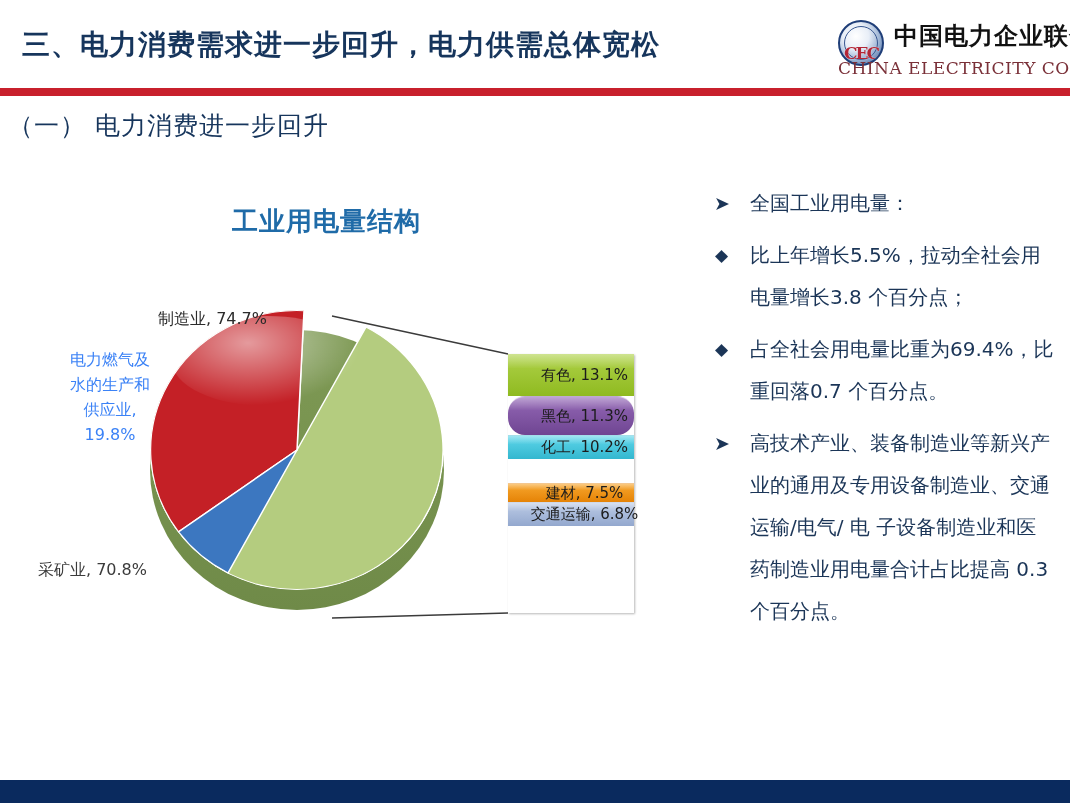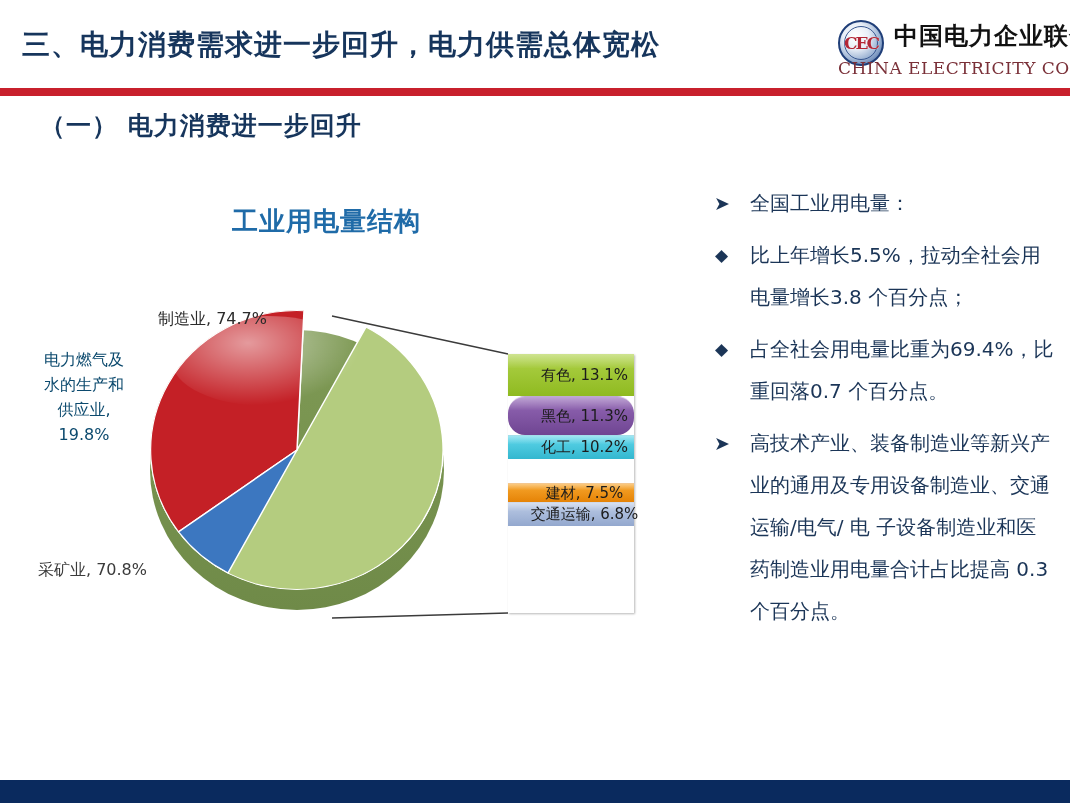--- a/index.html
+++ b/index.html
@@ -62,21 +62,21 @@
   #logo-emblem .emblem-ring {
     position: absolute;
     left: 4px; top: 4px;
     right: 4px; bottom: 4px;
     border-radius: 50%;
     border: 1px solid #37568f;
   }
   #logo-emblem .emblem-letters {
     position: absolute;
     left: 0; right: 0;
-    top: 11px;
+    top: 21px;
     text-align: center;
     font-family: "DejaVu Serif", "Liberation Serif", serif;
     font-size: 17px;
     font-weight: bold;
     color: #B32636;
     letter-spacing: -2px;
     text-shadow: 0 0 1px #ffffff;
   }
   #logo-cn {
     position: absolute;
@@ -95,24 +95,24 @@
     font-family: "DejaVu Serif", "Liberation Serif", serif;
     font-size: 17px;
     color: #7A3038;
     letter-spacing: 0.5px;
     white-space: nowrap;
   }
 
   
   #section-heading {
     position: absolute;
-    left: 40px;
+    left: 8px;
     top: 109px;
     font-size: 25px;
-    font-weight: bold;
+    font-weight: normal;
     color: #16355C;
     letter-spacing: 1px;
     white-space: nowrap;
   }
 
   
   #chart-area {
     position: absolute;
     left: 0;
     top: 170px;
@@ -171,27 +171,27 @@
   #pie-label-manufacturing {
     position: absolute;
     left: 158px;
     top: 139px;
     font-size: 16px;
     color: #2b2b2b;
     white-space: nowrap;
   }
   #pie-label-power {
     position: absolute;
-    left: 16px;
+    left: 42px;
     top: 177px;
     width: 136px;
     text-align: center;
     font-size: 16px;
     line-height: 25px;
-    color: #0c4a6e;
+    color: #3b82f6;
   }
   #pie-label-mining {
     position: absolute;
     left: 38px;
     top: 390px;
     font-size: 16px;
     color: #3b3b3b;
     white-space: nowrap;
   }
 

